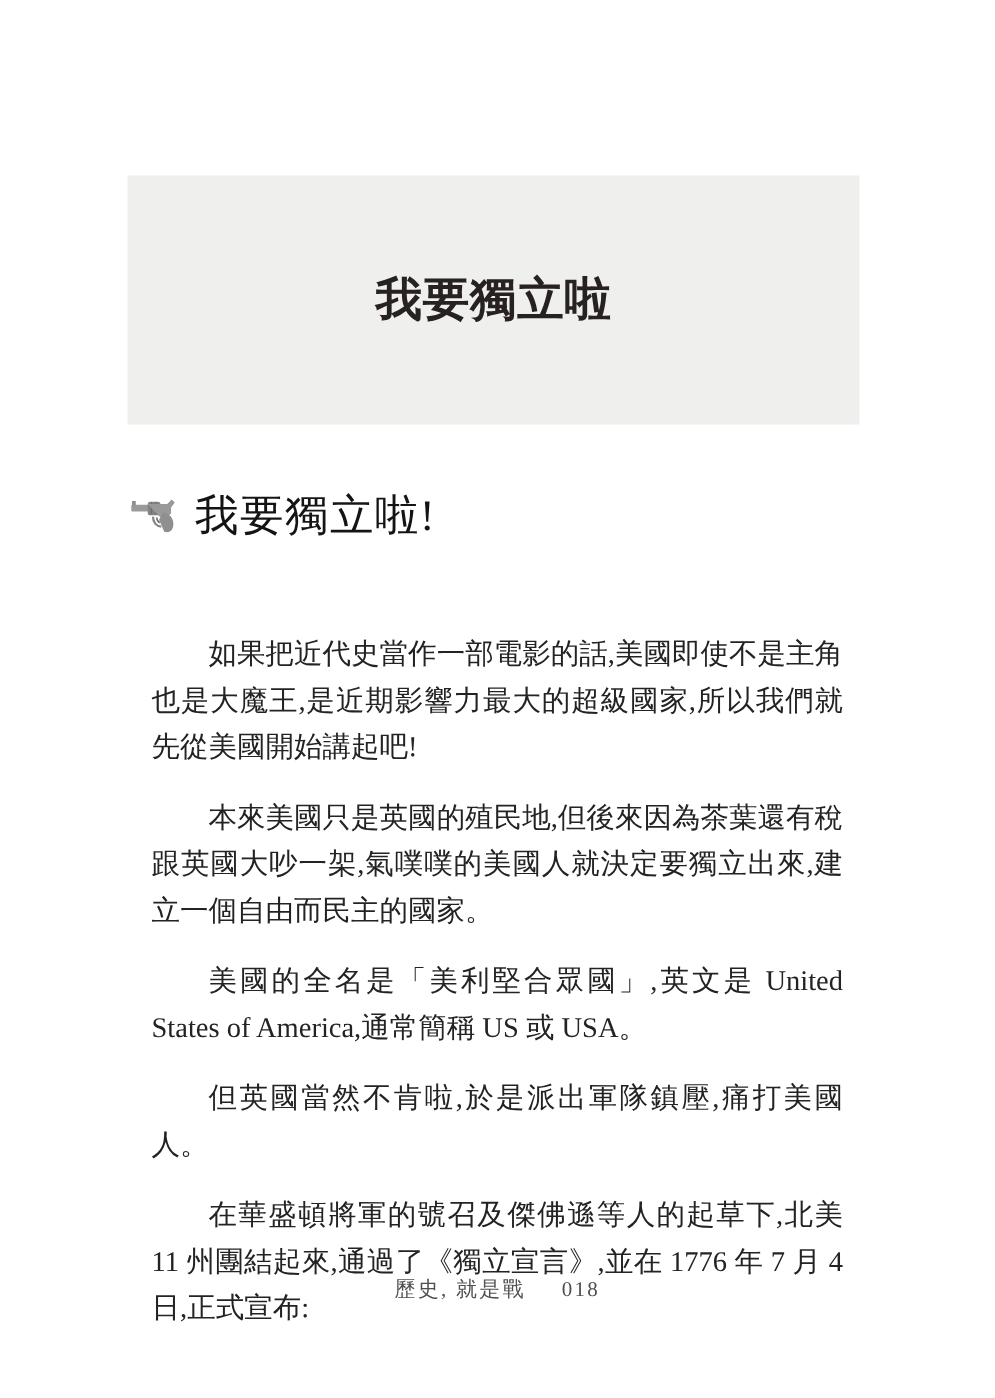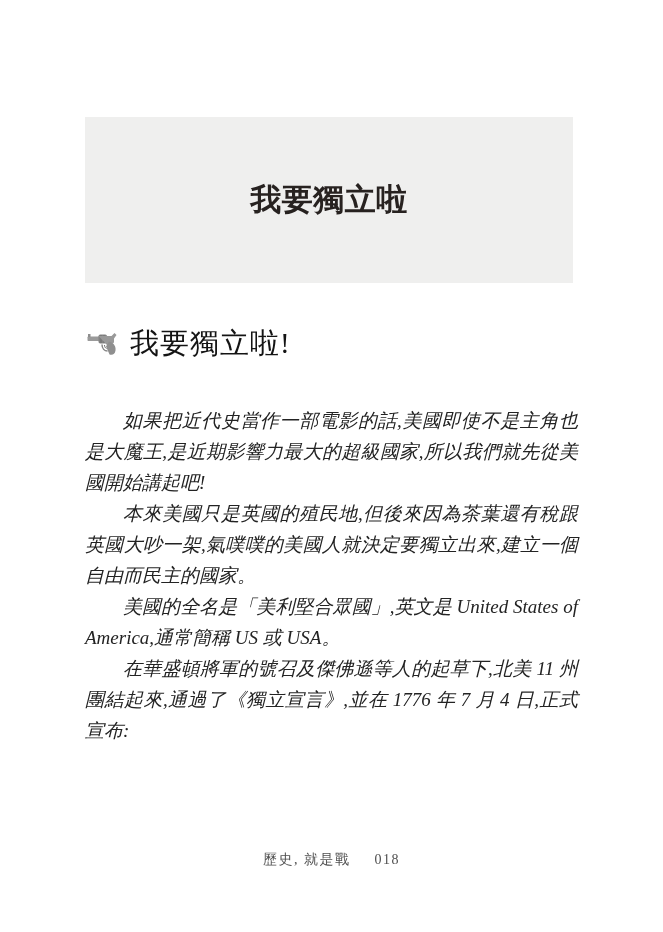--- a/index.html
+++ b/index.html
@@ -62,23 +62,22 @@
     position: absolute;
     left: 85px;
     top: 405px;
     width: 493px;
     font-size: 19px;
     line-height: 31px;
     color: #232323;
     text-align: justify;
   }
   .body-text p {
-    margin: 0;
+    margin: 16px;
     text-indent: 2em;
-    font-style: italic;
   }
   .page-footer {
     position: absolute;
     left: 0;
     top: 851px;
     width: 100%;
     display: flex;
     justify-content: center;
     align-items: baseline;
     gap: 24px;
@@ -117,20 +116,21 @@
         <path d="M35 29 c0 4 2 6 4 7" stroke="#6e6e6e" stroke-width="2" fill="none"></path>
       </svg>
     </span>
     <h2 class="section-title">我要獨立啦!</h2>
   </div>
 
   <div class="body-text">
       <p>如果把近代史當作一部電影的話,美國即使不是主角也是大魔王,是近期影響力最大的超級國家,所以我們就先從美國開始講起吧!</p>
       <p>本來美國只是英國的殖民地,但後來因為茶葉還有稅跟英國大吵一架,氣噗噗的美國人就決定要獨立出來,建立一個自由而民主的國家。</p>
       <p>美國的全名是「美利堅合眾國」,英文是 United States of America,通常簡稱 US 或 USA。</p>
+      <p>但英國當然不肯啦,於是派出軍隊鎮壓,痛打美國人。</p>
       <p>在華盛頓將軍的號召及傑佛遜等人的起草下,北美 11 州團結起來,通過了《獨立宣言》,並在 1776 年 7 月 4 日,正式宣布:</p>
     </div>
 
   <div class="page-footer">
     <span>歷史, 就是戰</span>
     <span>018</span>
   </div>
 
 </div>
 

